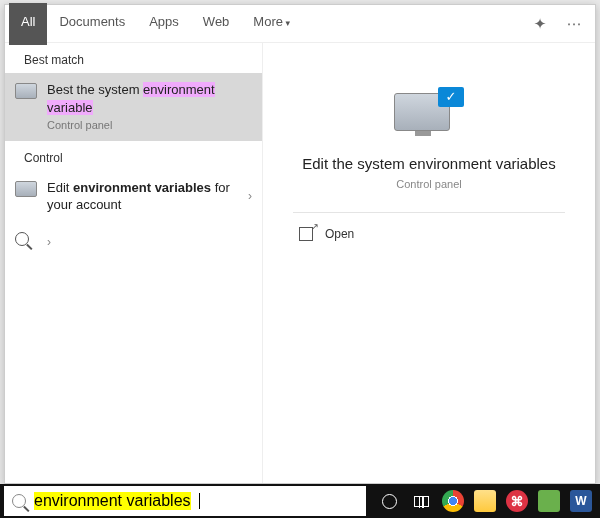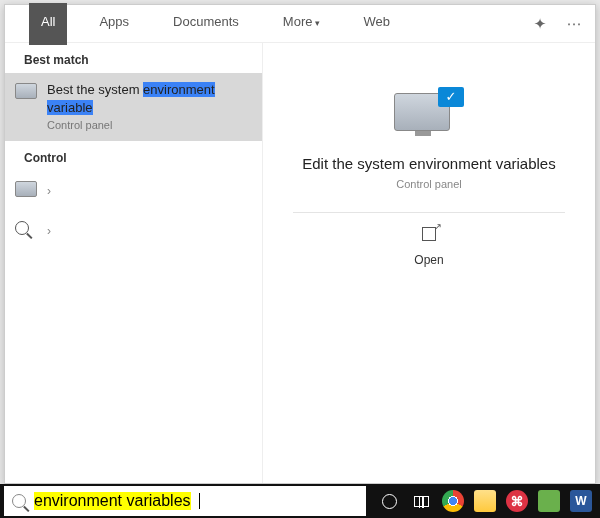--- a/index.html
+++ b/index.html
@@ -1,43 +1,43 @@
 <!DOCTYPE html>
 <html><head>
   <meta charset="utf-8">
   <style>
     * { margin: 0; padding: 0; box-sizing: border-box; font-family: "Segoe UI", Arial, sans-serif; }
     body { width: 600px; height: 518px; background: #e8e8e8; overflow: hidden; position: relative; }
     .search-panel { position: absolute; top: 4px; left: 4px; width: 592px; height: 480px; background: #fff; border: 1px solid #ccc; box-shadow: 0 2px 8px rgba(0,0,0,0.2); }
     .tabs { display: flex; align-items: center; background: #fff; height: 38px; border-bottom: 1px solid #eee; padding: 0 4px; }
-    .tab { padding: 0 12px; height: 42px; line-height: 38px; font-size: 13px; color: #555; cursor: pointer; margin-left: 20px; }
+    .tab { padding: 0 12px; height: 42px; line-height: 38px; font-size: 13px; color: #555; cursor: pointer; }
     .tab.active { background: #555; color: #fff; }
     .tab-more::after { content: " ▾"; font-size: 9px; }
     .tab-spacer { flex: 1; }
     .tab-icon { width: 34px; text-align: center; color: #666; font-size: 15px; cursor: pointer; }
     .body { display: flex; height: 440px; }
     .left { width: 258px; border-right: 1px solid #eee; overflow-y: auto; }
     .right { flex: 1; display: flex; flex-direction: column; align-items: center; padding-top: 24px; }
-    .section-label { font-size: 12px; font-weight: 700; color: #333; padding: 10px 19px 6px; }
+    .section-label { font-size: 12px; font-weight: 400; color: #333; padding: 10px 19px 6px; }
     .result { display: flex; align-items: flex-start; padding: 8px 10px; gap: 10px; cursor: pointer; position: relative; }
     .result.selected { background: #d8d8d8; }
     .result-icon { width: 22px; height: 22px; flex-shrink: 0; margin-top: 2px; }
     .result-body { flex: 1; font-size: 13px; color: #222; line-height: 1.35; }
     .result-sub { font-size: 11px; color: #777; margin-top: 2px; }
     .chev { color: #888; font-size: 12px; align-self: center; }
-    .hl { background: #3b82f6; }
+    .hl { background: #f0abfc; }
     .web-sub { color: #888; }
     .preview-icon { width: 70px; height: 50px; margin: 20px 0 18px; position: relative; }
     .monitor { width: 56px; height: 38px; background: linear-gradient(#cfd6de,#a8b0ba); border: 1px solid #888; border-radius: 3px; position: absolute; left: 0; top: 6px; }
     .monitor::after { content: ""; position: absolute; bottom: -6px; left: 20px; width: 16px; height: 5px; background: #999; }
     .check { position: absolute; right: 0; top: 0; width: 26px; height: 20px; background: #0a88d8; color: #fff; font-size: 13px; text-align: center; line-height: 20px; border-radius: 2px; }
     .preview-title { font-size: 15px; color: #222; text-align: center; padding: 0 16px; }
     .preview-sub { font-size: 11px; color: #888; margin-top: 6px; }
     .divider { width: 82%; border-top: 1px solid #e4e4e4; margin: 22px 0 0; }
-    .action-row { width: 82%; display: flex; align-items: center; gap: 12px; padding: 14px 6px; font-size: 12px; color: #333; cursor: pointer; flex-direction: column; }
+    .action-row { width: 82%; display: flex; align-items: center; gap: 12px; padding: 14px 6px; font-size: 12px; color: #333; cursor: pointer; }
     .open-icon { width: 14px; height: 14px; border: 1.3px solid #555; position: relative; }
     .open-icon::after { content: "↗"; position: absolute; top: -7px; right: -7px; font-size: 10px; color: #555; }
     .taskbar { position: absolute; bottom: 0; left: 0; right: 0; height: 34px; background: #111; display: flex; align-items: center; }
     .searchbox { margin-left: 4px; width: 362px; height: 30px; background: #fff; display: flex; align-items: center; padding: 0 8px; gap: 8px; }
     .searchbox .q { background: #ffff00; }
     .cursor { display: inline-block; width: 1px; height: 16px; background: #000; vertical-align: middle; }
     .tb-icons { display: flex; align-items: center; gap: 2px; margin-left: 8px; }
     .tb-btn { width: 30px; height: 30px; display: flex; align-items: center; justify-content: center; cursor: pointer; }
     .circ { width: 15px; height: 15px; border: 1.5px solid #fff; border-radius: 50%; }
     .tv { width: 15px; height: 11px; border: 1.5px solid #fff; position: relative; }
@@ -53,24 +53,24 @@
     .mag { width:14px; height:14px; border:1.6px solid #555; border-radius:50%; position:relative; }
     .mag::after { content:""; position:absolute; width:7px; height:1.6px; background:#555; bottom:-3px; right:-5px; transform:rotate(45deg); }
     .mag.white { border-color:#888; }
   </style>
 </head>
 <body>
 
 <div class="search-panel">
   <div class="tabs">
     <div class="tab active">All</div>
+    <div class="tab">Documents</div>
     <div class="tab">Apps</div>
-    <div class="tab">Documents</div>
+    <div class="tab">Web</div>
     <div class="tab tab-more">More</div>
-    <div class="tab">Web</div>
     <div class="tab-spacer"></div>
     <div class="tab-icon">✦</div>
     <div class="tab-icon">⋯</div>
   </div>
   <div class="body">
     <div class="left">
       <div class="section-label">Best match</div>
       <div class="result selected">
         <div class="result-icon">
             <div class="sm-monitor"></div>
@@ -78,20 +78,21 @@
         <div class="result-body">
           <span>Best the system </span><span class="hl">environment</span> <span class="hl">variable</span>
           <div class="result-sub">Control panel</div>
         </div>
       </div>
       <div class="section-label">Control</div>
       <div class="result">
         <div class="result-icon">
             <div class="sm-monitor"></div>
           </div>
+        <div class="result-body"><span>Edit </span><b>environment variables</b><span> for your account</span></div>
         <div class="chev">›</div>
       </div>
       <div class="result">
         <div class="result-icon">
             <div class="mag"></div>
           </div>
         <div class="chev">›</div>
       </div>
     </div>
     <div class="right">

